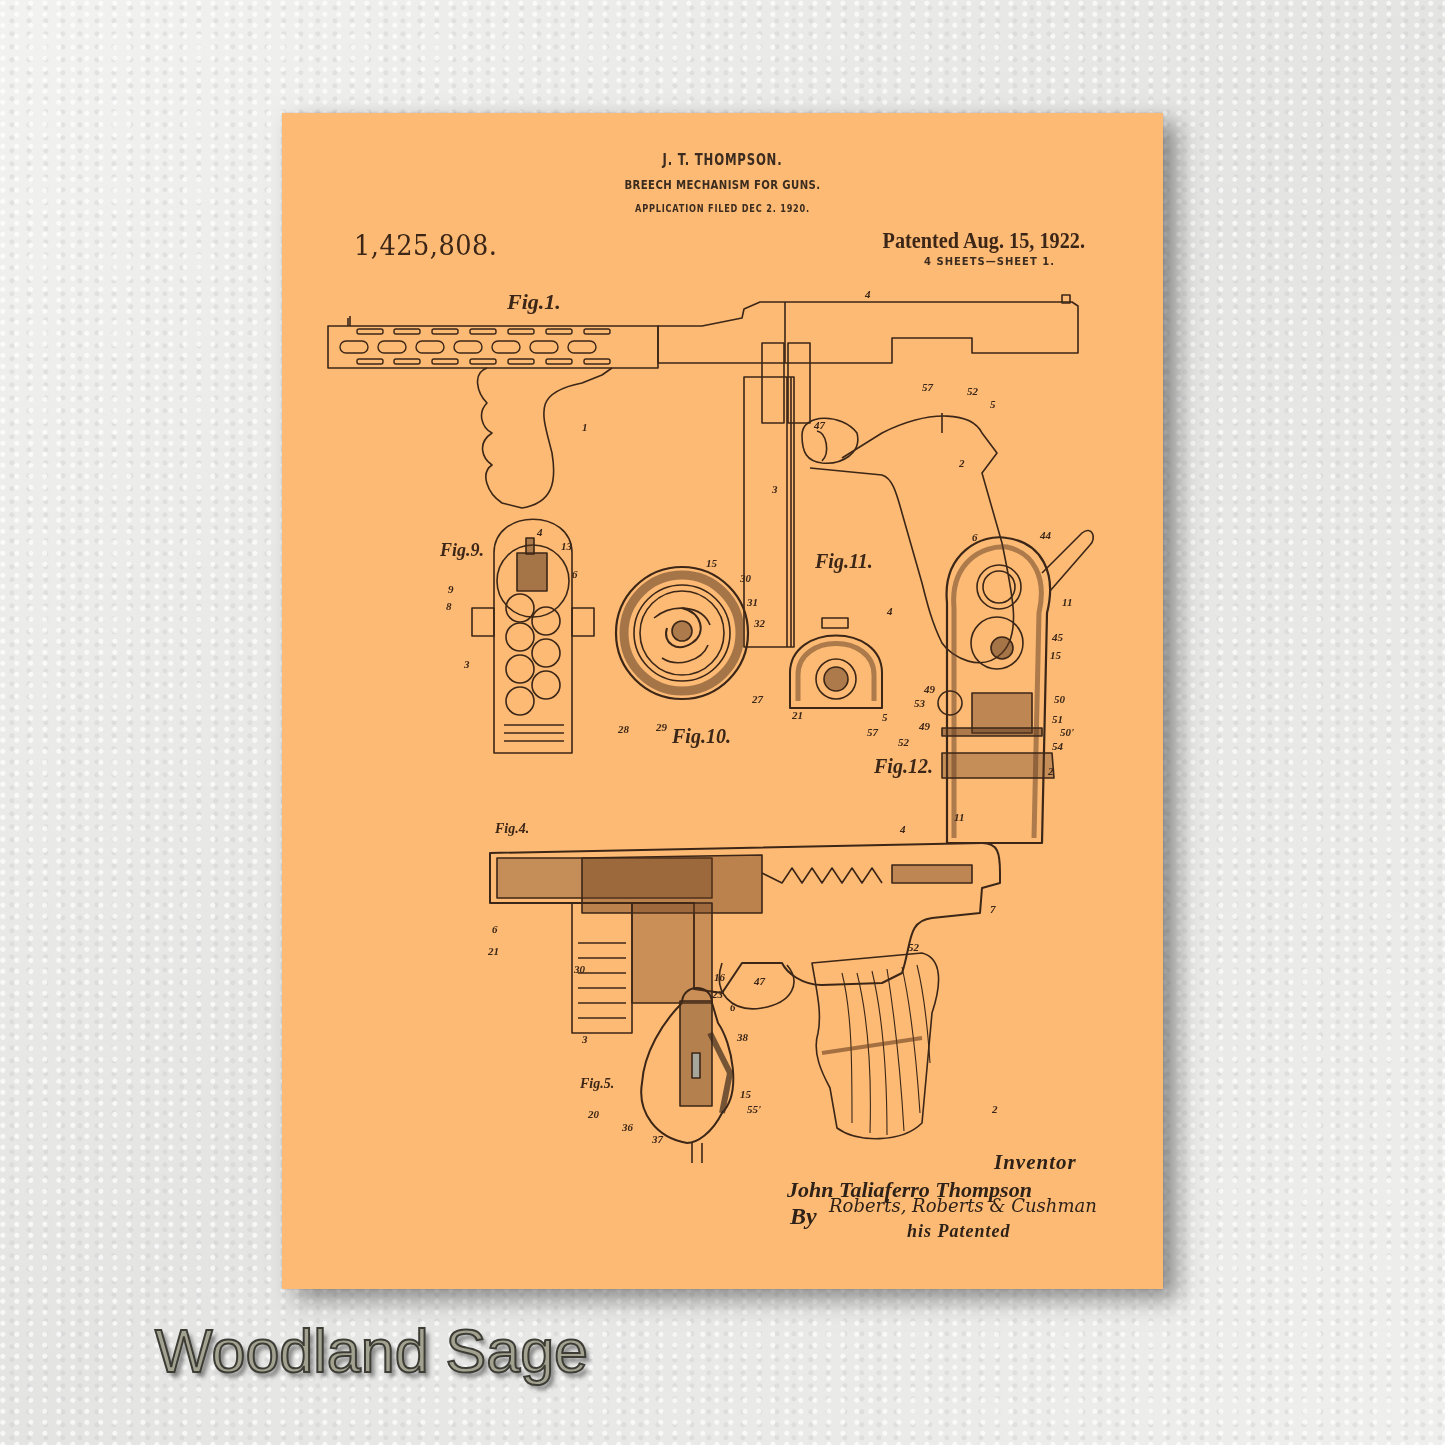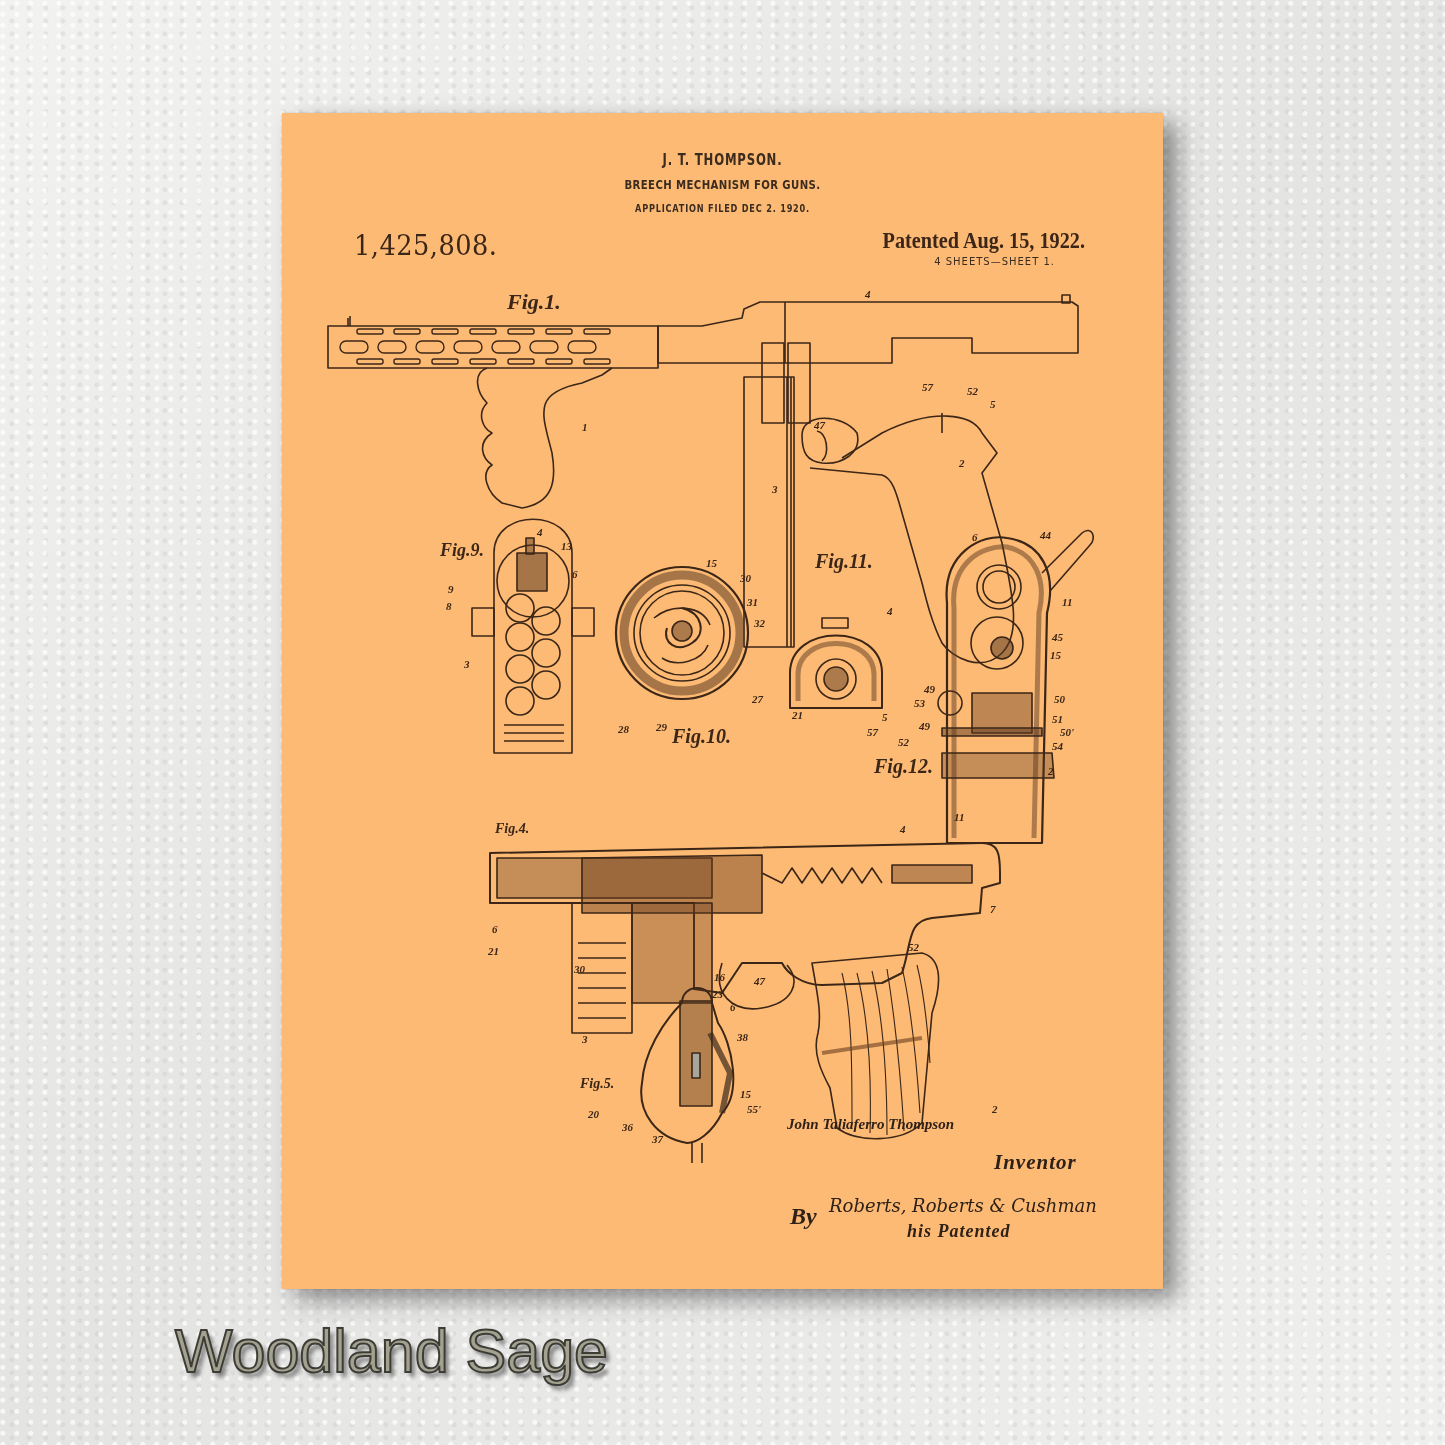--- a/index.html
+++ b/index.html
@@ -18,33 +18,33 @@
     font-family:"DejaVu Sans", sans-serif;font-weight:bold;color:#3b2c1f;
     transform:scaleX(0.78);}
   .h1{top:38px;font-size:15px;letter-spacing:1px;}
   .h2{top:64px;font-size:13px;letter-spacing:0.5px;}
   .h3{top:89px;font-size:10.5px;letter-spacing:1px;}
   .patno{position:absolute;left:72px;top:117px;font-size:27px;font-family:"DejaVu Serif", serif;
     color:#3b2617;letter-spacing:0.5px;transform:scaleX(0.95);transform-origin:left;}
   .patdate{position:absolute;right:78px;top:115px;font-size:23px;font-family:"Liberation Serif", serif;
     color:#3b2617;font-weight:bold;transform:scaleX(0.88);transform-origin:right;}
   .sheets{position:absolute;right:108px;top:143px;font-size:10px;font-family:"DejaVu Sans", sans-serif;
-    font-weight:normal;color:#3b2c1f;letter-spacing:1px;margin-left:36px;}
+    font-weight:bold;color:#3b2c1f;letter-spacing:1px;margin-left:36px;}
   svg.draw{position:absolute;left:0;top:0;}
   .figlbl{font-family:"Liberation Serif", serif;font-style:italic;font-weight:bold;fill:#3b2617;}
   .num{font-family:"Liberation Serif", serif;font-style:italic;font-weight:bold;fill:#3b2617;font-size:11px;}
   .sig{position:absolute;font-family:"Liberation Serif", serif;font-style:italic;font-weight:bold;color:#2e2118;}
   .inv-label{left:712px;top:1037px;font-size:21px;letter-spacing:1px;}
-  .inv-name{left:505px;top:1003px;font-size:15px;}
+  .inv-name{left:505px;top:1064px;font-size:22px;}
   .by{left:508px;top:1090px;font-size:24px;}
   .att-name{left:547px;top:1082px;font-size:18px;font-weight:normal;font-family:"DejaVu Serif", serif;font-style:italic;text-align:right;}
   .att-label{left:625px;top:1108px;font-size:18px;letter-spacing:1px;}
   .colorname{position:absolute;left:155px;top:1316px;font-family:"Liberation Sans", sans-serif;
     font-size:61px;color:#a3a291;-webkit-text-stroke:2px #3d3d36;
-    text-shadow:4px 5px 4px rgba(0,0,0,0.45);letter-spacing:0px;margin-left:20px;}
+    text-shadow:4px 5px 4px rgba(0,0,0,0.45);letter-spacing:0px;}
 </style>
 </head>
 <body>
 
 <div class="poster">
   <div class="hdr h1">J. T. THOMPSON.</div>
   <div class="hdr h2">BREECH MECHANISM FOR GUNS.</div>
   <div class="hdr h3">APPLICATION FILED DEC 2. 1920.</div>
   <div class="patno">1,425,808.</div>
   <div class="patdate">Patented Aug. 15, 1922.</div>

